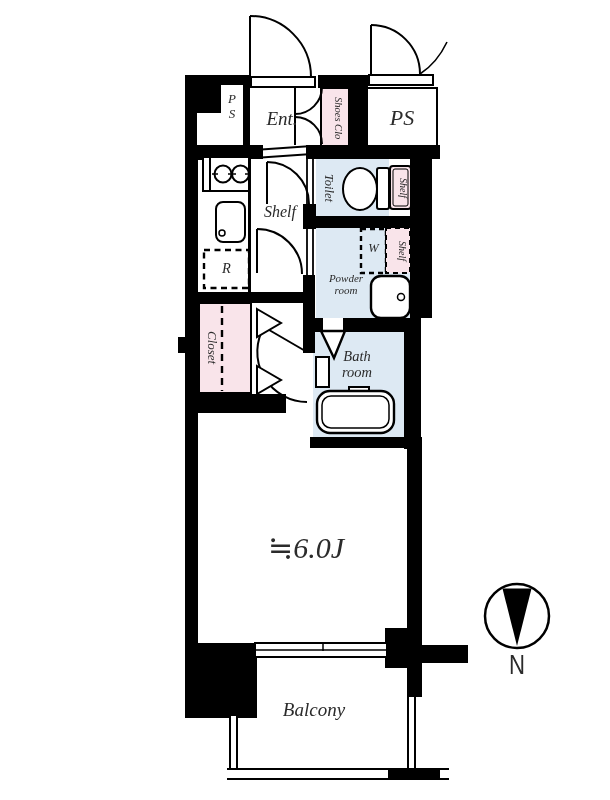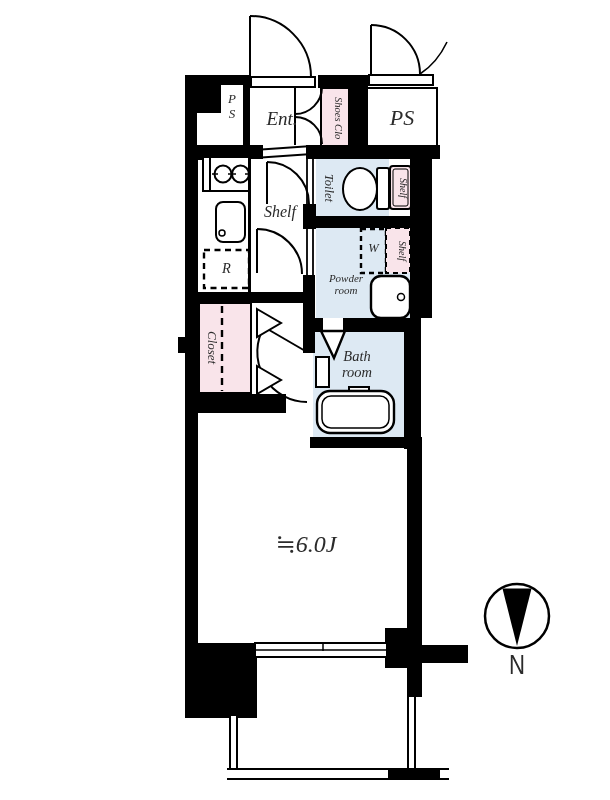--- a/index.html
+++ b/index.html
@@ -187,16 +187,17 @@
   <div class="lbl vert" style="left:393px;top:170px;width:15px;height:36px;font-size:10px">Shelf</div>
   <div class="lbl" style="left:252px;top:203px;width:56px;font-size:16px">Shelf</div>
   <div class="lbl" style="left:204px;top:260px;width:45px;font-size:14.5px">R</div>
   <div class="lbl" style="left:314px;top:272px;width:64px;font-size:11px">Powder
 room</div>
   <div class="lbl" style="left:361px;top:241px;width:25px;font-size:12.5px">W</div>
   <div class="lbl vert" style="left:390px;top:231px;width:17px;height:40px;font-size:10px">Shelf</div>
   <div class="lbl vert" style="left:200px;top:316px;width:19px;height:64px;font-size:13px">Closet</div>
   <div class="lbl" style="left:318px;top:348px;width:78px;font-size:14.5px">Bath
 room</div>
-  <div class="lbl" style="left:226px;top:531px;width:160px;font-size:24px">≒6.0J</div>
+  <div class="lbl" style="left:226px;top:531px;width:160px;font-size:30px">≒6.0J</div>
+  <div class="lbl" style="left:244px;top:699px;width:140px;font-size:19px">Balcony</div>
   <div class="lbl sans" style="left:496px;top:650px;width:42px;font-size:27px">N</div>
 
 </div>
 
 </body></html>

